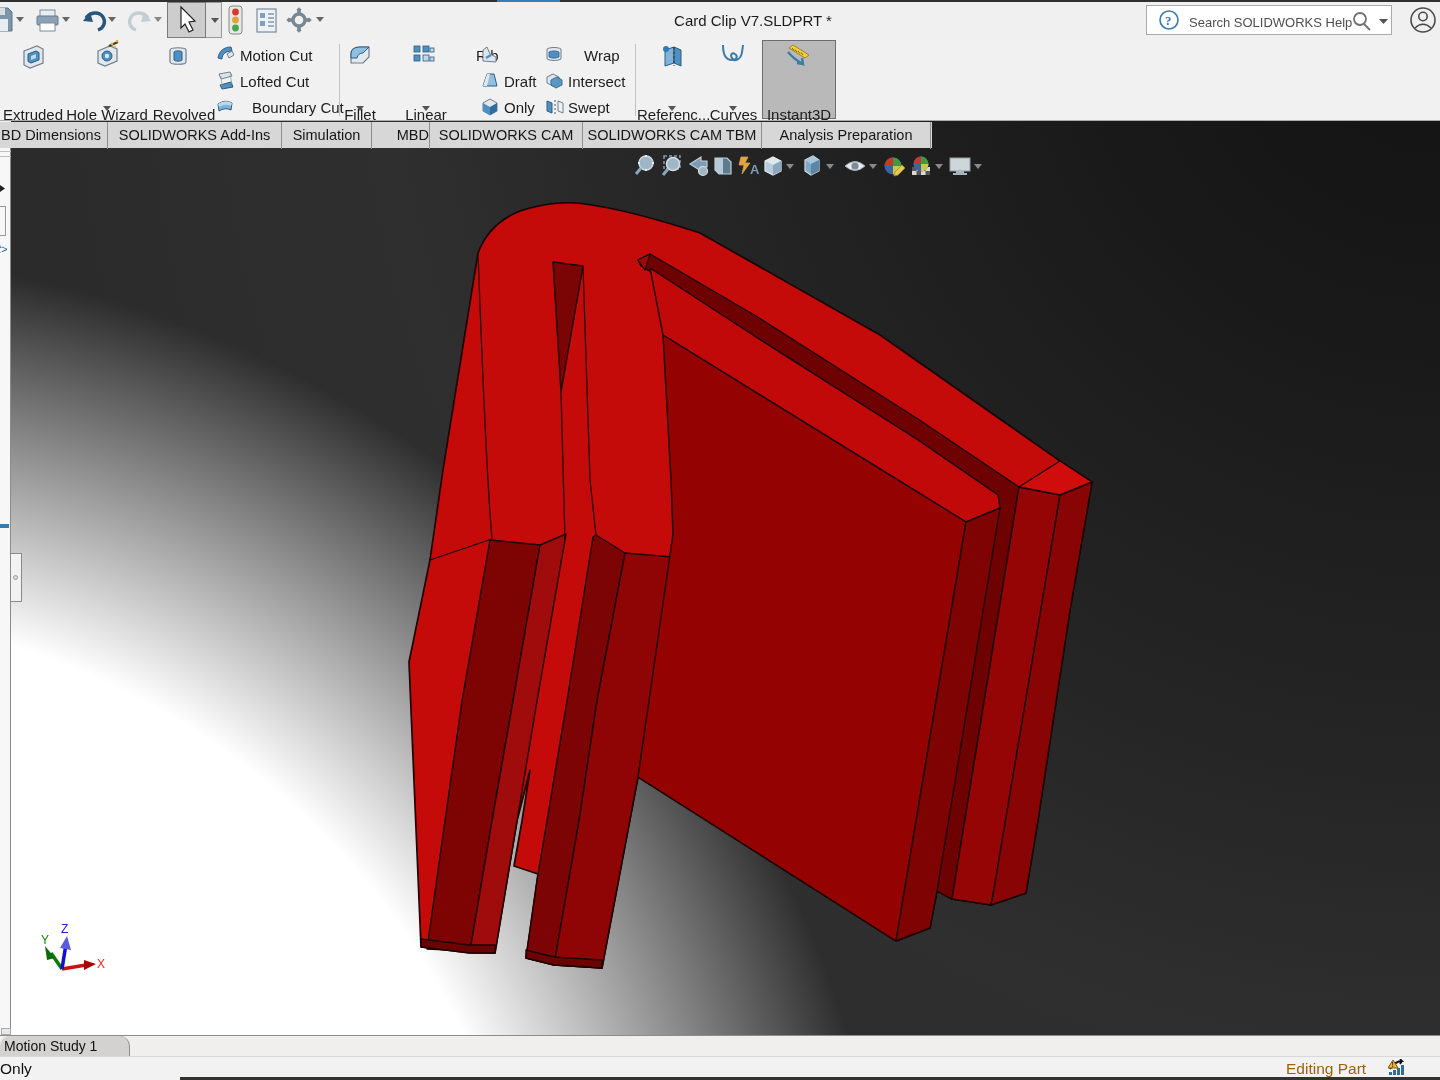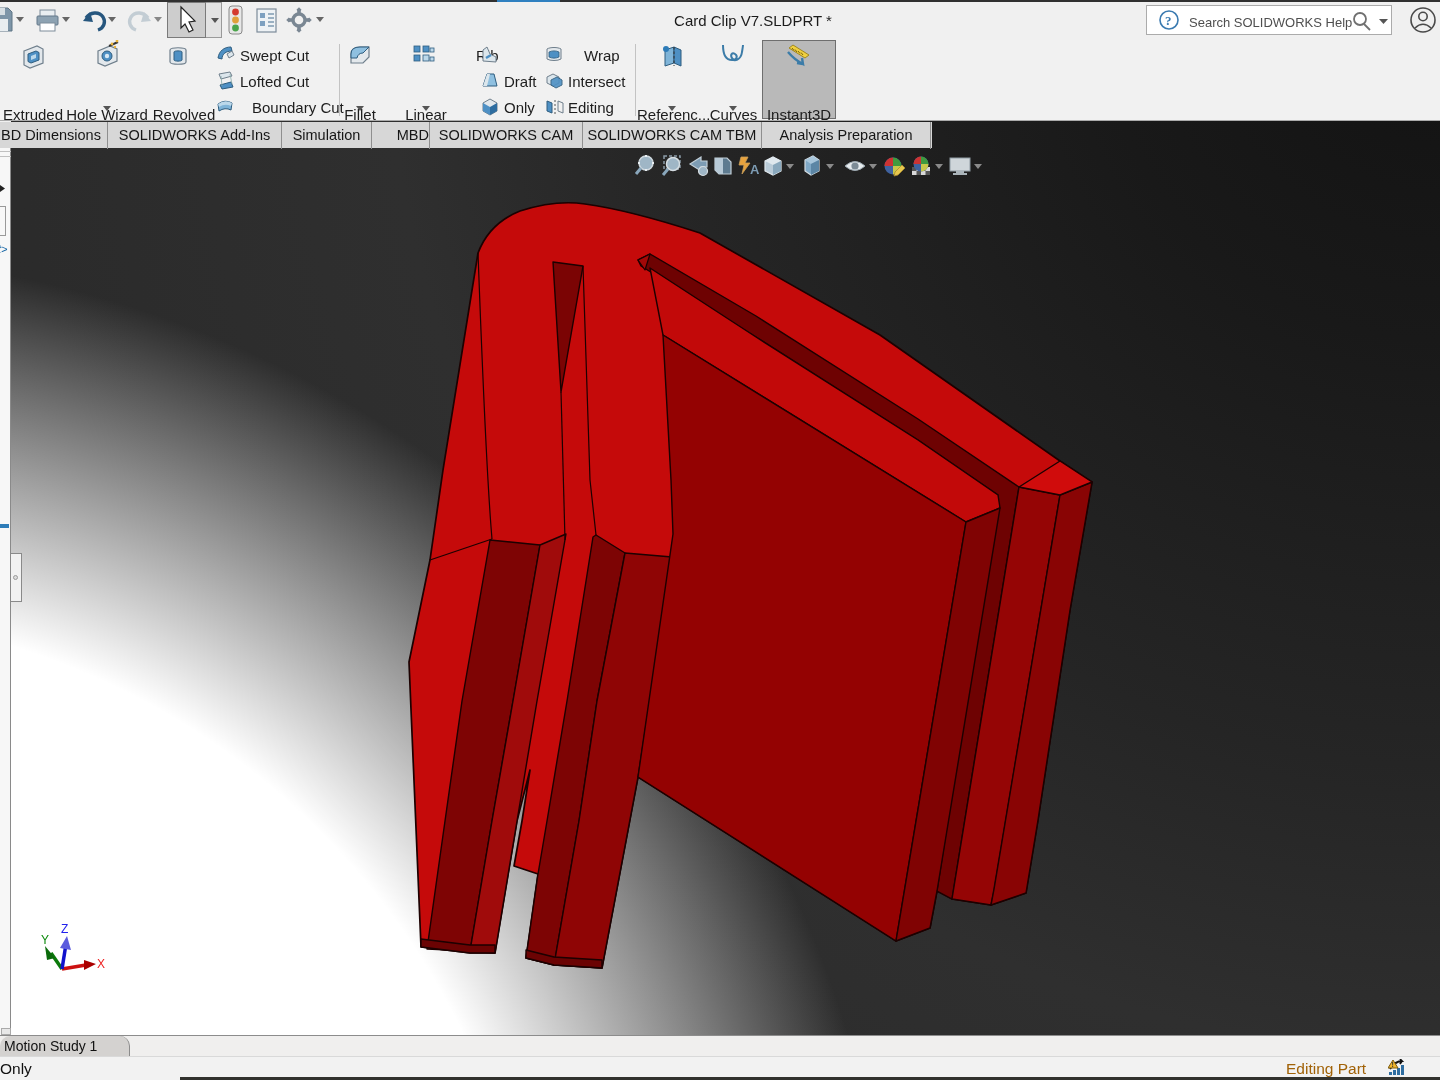--- a/index.html
+++ b/index.html
@@ -357,34 +357,34 @@
       <path d="M2,3 L18,13 L22,10 L6,0 Z" fill="#f0d040" stroke="#a08820" stroke-width="1"></path>
       <path d="M5,3 l2,2.5 M8,4.5 l2,2.5 M11,6 l2,2.5 M14,7.5 l2,2.5" stroke="#7a6410" stroke-width="1"></path>
       <path d="M1,7 C6,13 10,16 16,19 L15,13 M16,19 L10,18" fill="none" stroke="#3c7ca8" stroke-width="2.4"></path>
     </g>
   </svg>
 
   <div class="biglabel" style="left:2px; top:31px; width:62px;">Extruded<br>Cut</div>
   <div class="biglabel" style="left:66px; top:31px; width:82px;">Hole Wizard</div>
   <div class="caret" style="left:103px; top:66px;"></div>
   <div class="biglabel" style="left:150px; top:31px; width:68px;">Revolved<br>Cut</div>
-  <div class="smalllabel" style="left:240px; top:7px;">Swept Cut</div>
+  <div class="smalllabel" style="left:240px; top:7px;">Motion Cut</div>
   <div class="smalllabel" style="left:240px; top:33px;">Lofted Cut</div>
   <div class="smalllabel" style="left:252px; top:59px;">Boundary Cut</div>
   <div class="rsep" style="left:339px;"></div>
   <div class="biglabel" style="left:330px; top:31px; width:60px;">Fillet</div>
   <div class="caret" style="left:356px; top:66px;"></div>
   <div class="biglabel" style="left:383px; top:31px; width:86px;">Linear Pattern</div>
   <div class="caret" style="left:422px; top:66px;"></div>
   <div class="smalllabel" style="left:476px; top:7px;">Rib</div>
   <div class="smalllabel" style="left:504px; top:33px;">Draft</div>
   <div class="smalllabel" style="left:504px; top:59px;">Only</div>
   <div class="smalllabel" style="left:568px; top:7px;margin-left:16px;">Wrap</div>
   <div class="smalllabel" style="left:568px; top:33px;">Intersect</div>
-  <div class="smalllabel" style="left:568px; top:59px;">Editing</div>
+  <div class="smalllabel" style="left:568px; top:59px;">Swept</div>
   <div class="rsep" style="left:635px;"></div>
   <div id="instant3d"></div>
   <div class="biglabel" style="left:637px; top:31px; width:72px;">Referenc...</div>
   <div class="caret" style="left:668px; top:66px;"></div>
   <div class="biglabel" style="left:706px; top:31px; width:55px;">Curves</div>
   <div class="caret" style="left:729px; top:66px;"></div>
   <div class="biglabel" style="left:763px; top:31px; width:72px;">Instant3D</div>
 </div>
 
 <div id="tabrow">

